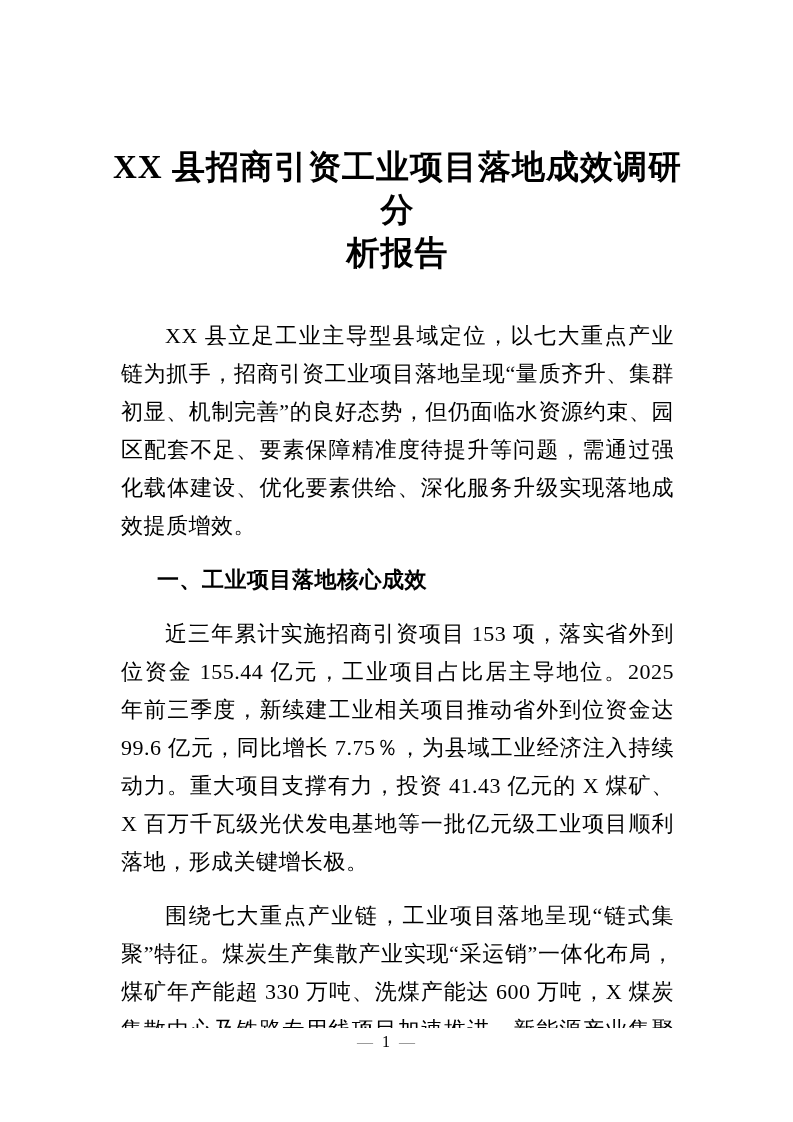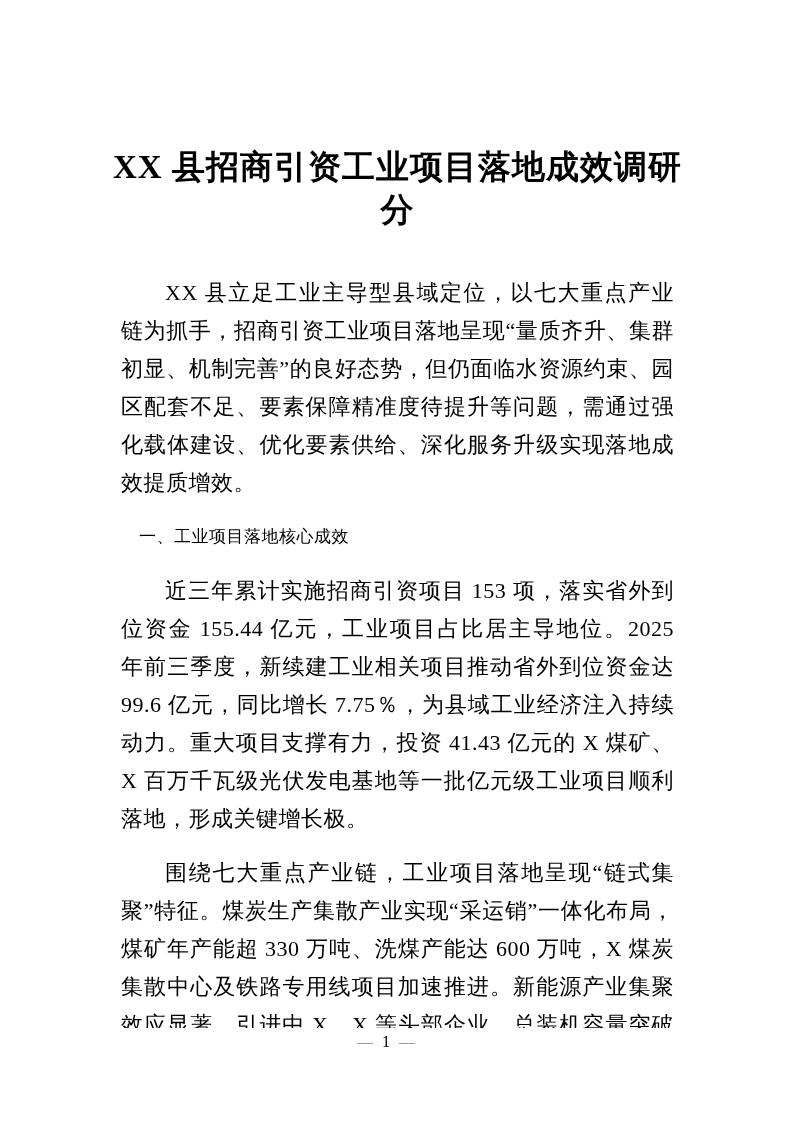--- a/index.html
+++ b/index.html
@@ -35,26 +35,26 @@
   .para {
     margin: 16px;
     font-size: 22px;
     line-height: 38px;
     letter-spacing: 0.5px;
     text-align: justify;
     text-indent: 2em;
     font-weight: normal;
   }
   .heading-1, .heading-2 {
-    margin: 0;
-    font-size: 17px;
+    margin: 8px;
+    font-size: 22px;
     line-height: 38px;
     letter-spacing: 0.5px;
     text-indent: 2em;
-    font-weight: normal;
+    font-weight: bold;
     text-align: left;
   }
   .footer {
     position: absolute;
     left: 0;
     top: 1032px;
     width: 100%;
     text-align: center;
     font-size: 16px;
     line-height: 20px;
@@ -68,20 +68,21 @@
   }
 </style>
 </head>
 <body>
 
 <div class="page">
   <div class="content">
 
     <h1 class="doc-title">
       <span>XX 县招商引资工业项目落地成效调研分</span><br>
+      <span>析报告</span>
     </h1>
 
     <p class="para">XX 县立足工业主导型县域定位，以七大重点产业链为抓手，招商引资工业项目落地呈现“量质齐升、集群初显、机制完善”的良好态势，但仍面临水资源约束、园区配套不足、要素保障精准度待提升等问题，需通过强化载体建设、优化要素供给、深化服务升级实现落地成效提质增效。</p>
 
     <h2 class="heading-1">一、工业项目落地核心成效</h2>
 
 
     <p class="para">近三年累计实施招商引资项目 153 项，落实省外到位资金 155.44 亿元，工业项目占比居主导地位。2025 年前三季度，新续建工业相关项目推动省外到位资金达 99.6 亿元，同比增长 7.75％，为县域工业经济注入持续动力。重大项目支撑有力，投资 41.43 亿元的 X 煤矿、X 百万千瓦级光伏发电基地等一批亿元级工业项目顺利落地，形成关键增长极。</p>
 
 

